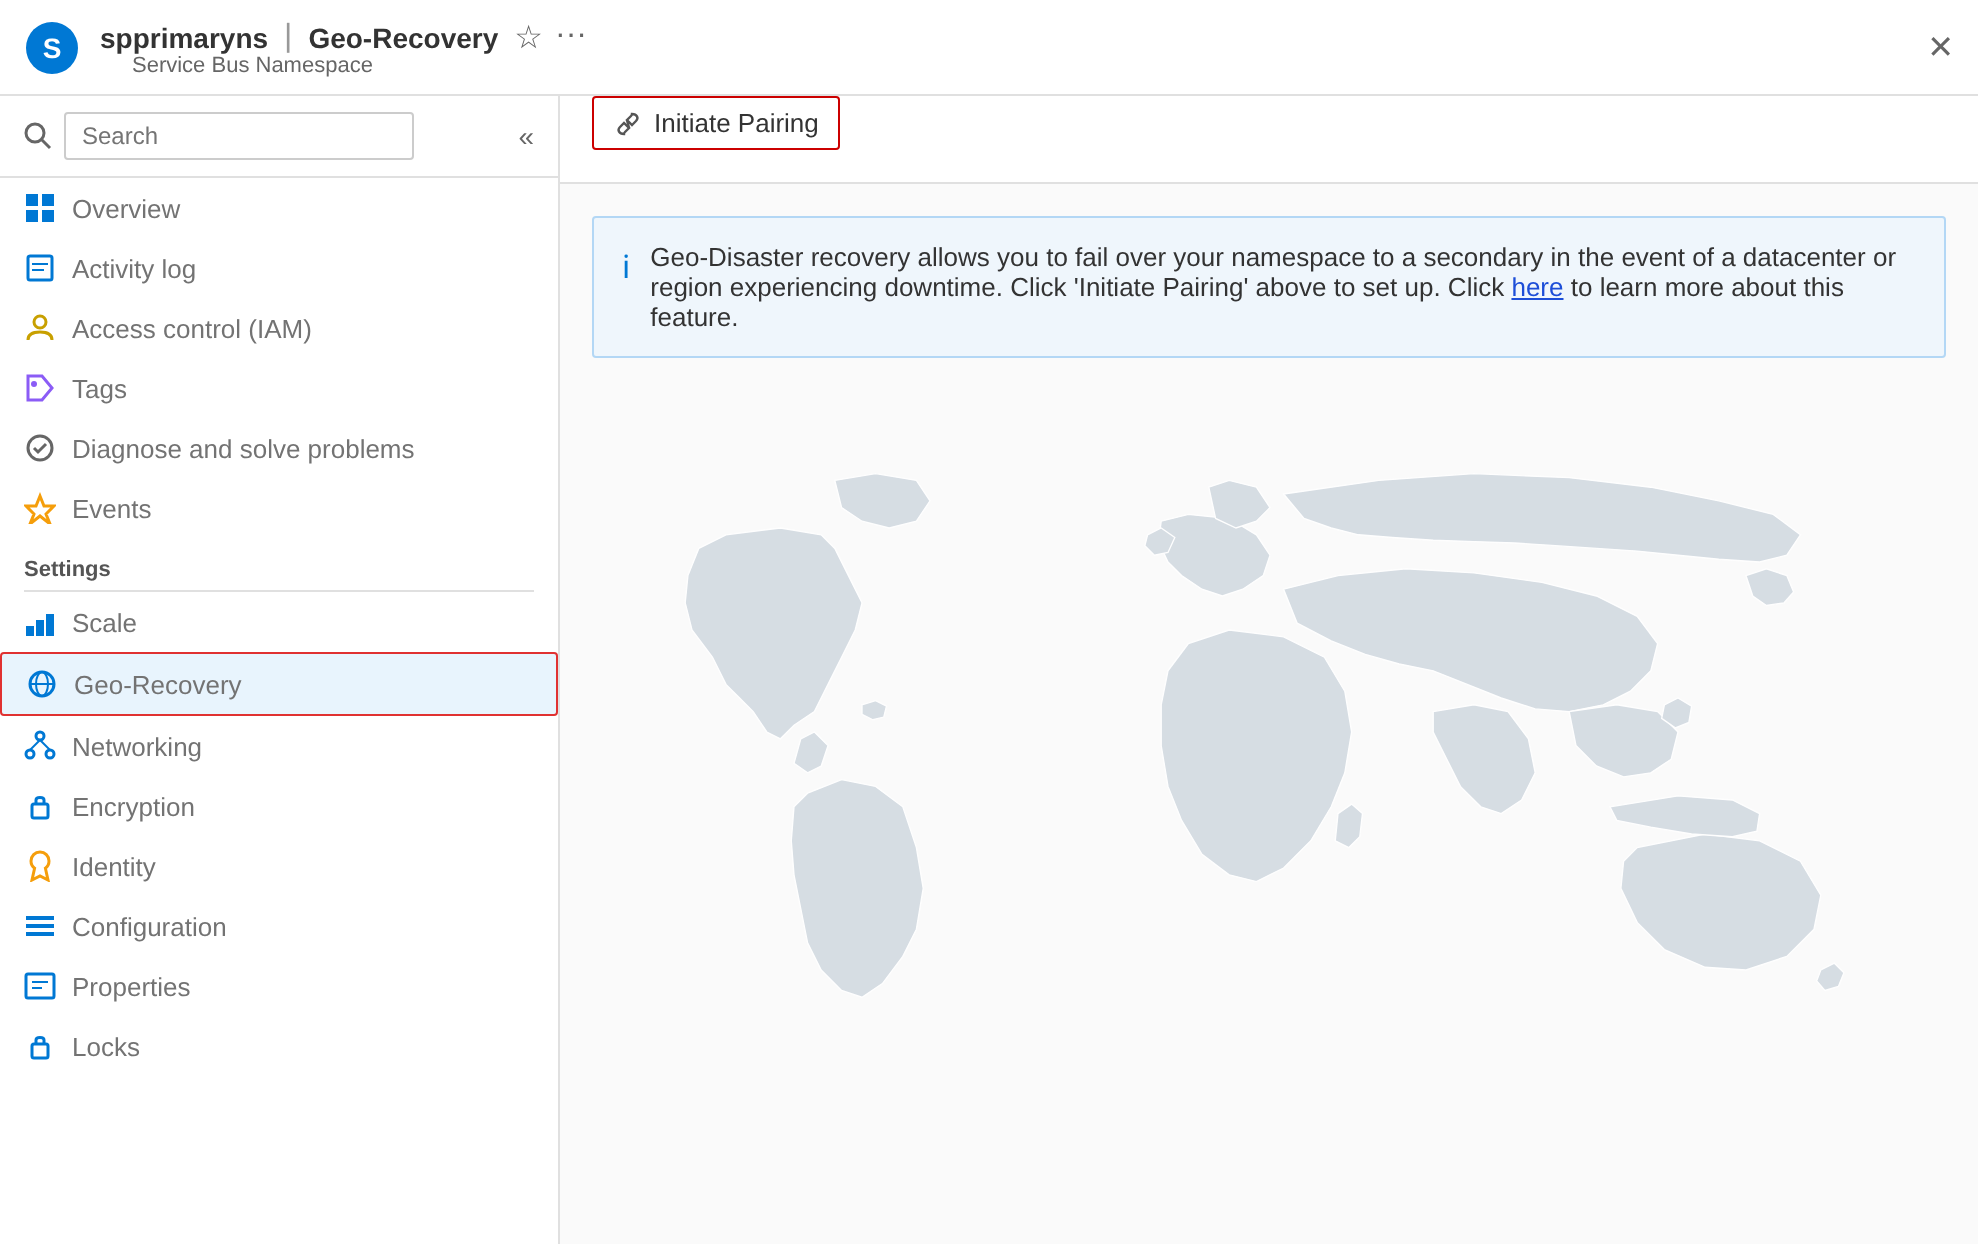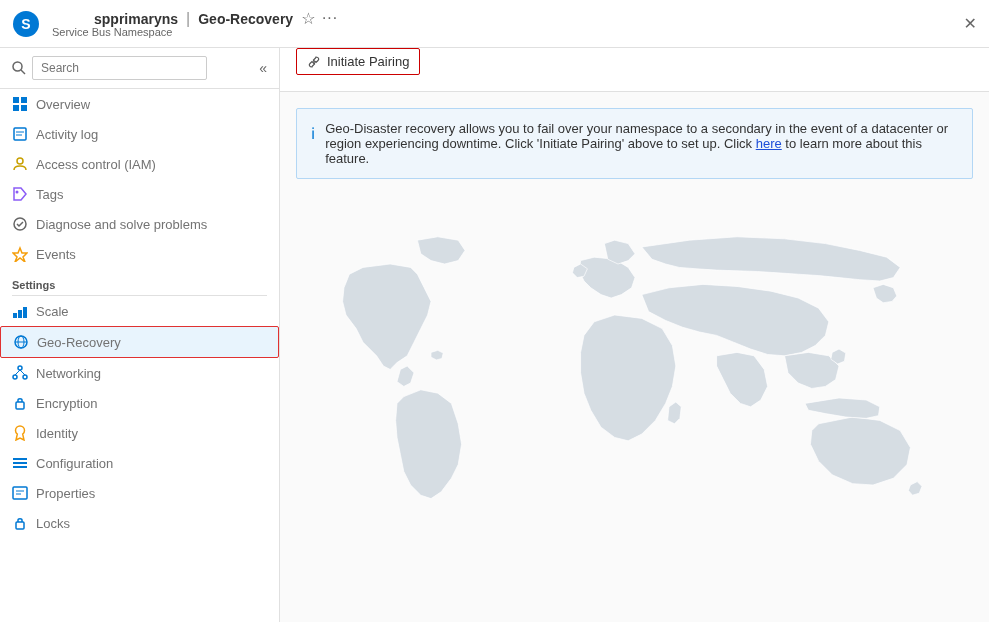--- a/index.html
+++ b/index.html
@@ -56,31 +56,30 @@
     }
     .title-bar-close {
       margin-left: auto;
       cursor: pointer;
       font-size: 16px;
       color: #666;
     }
     .title-bar-subtitle {
       font-size: 11px;
       color: #666;
-      margin-left: 2px;
+      margin-left: 16px;
       margin-top: -2px;
     }
     .title-bar-left {
       display: flex;
       flex-direction: column;
     }
     .title-bar-top-row {
       display: flex;
       align-items: center;
-      margin-left: 44px;
     }
 
     
     .main-layout {
       display: flex;
       flex: 1;
       overflow: hidden;
     }
 
     

